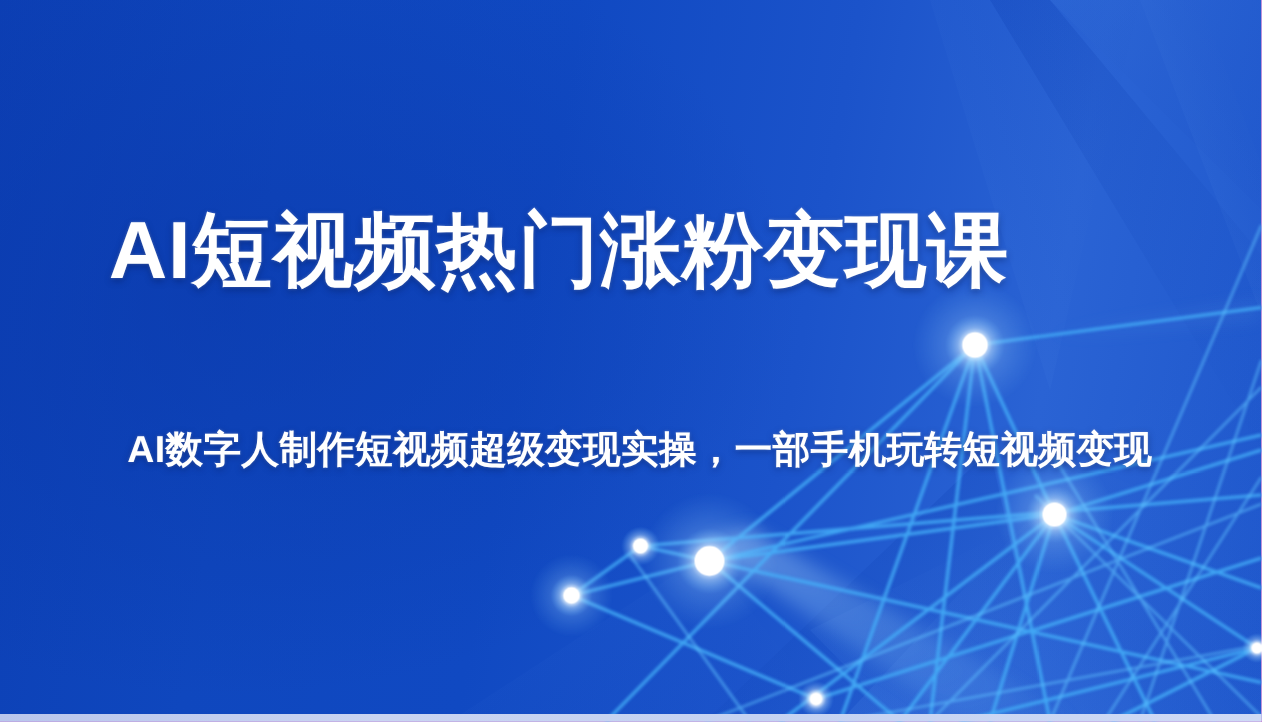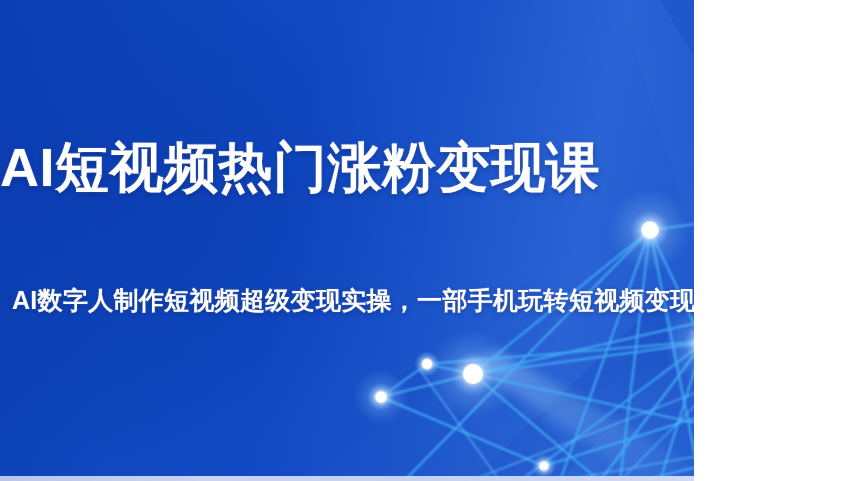--- a/index.html
+++ b/index.html
@@ -2,21 +2,21 @@
 <html><head>
 <meta charset="utf-8">
 <style>
   html, body {
     margin: 0;
     padding: 0;
     background: #ffffff;
   }
   #banner {
     position: relative;
-    width: 694px;
+    width: 841px;
     height: 481px;
     overflow: hidden;
     font-family: "Liberation Sans", "DejaVu Sans", sans-serif;
     background: #a21caf;
   }
 
   
   .bg-base {
     position: absolute;
     inset: 0;

